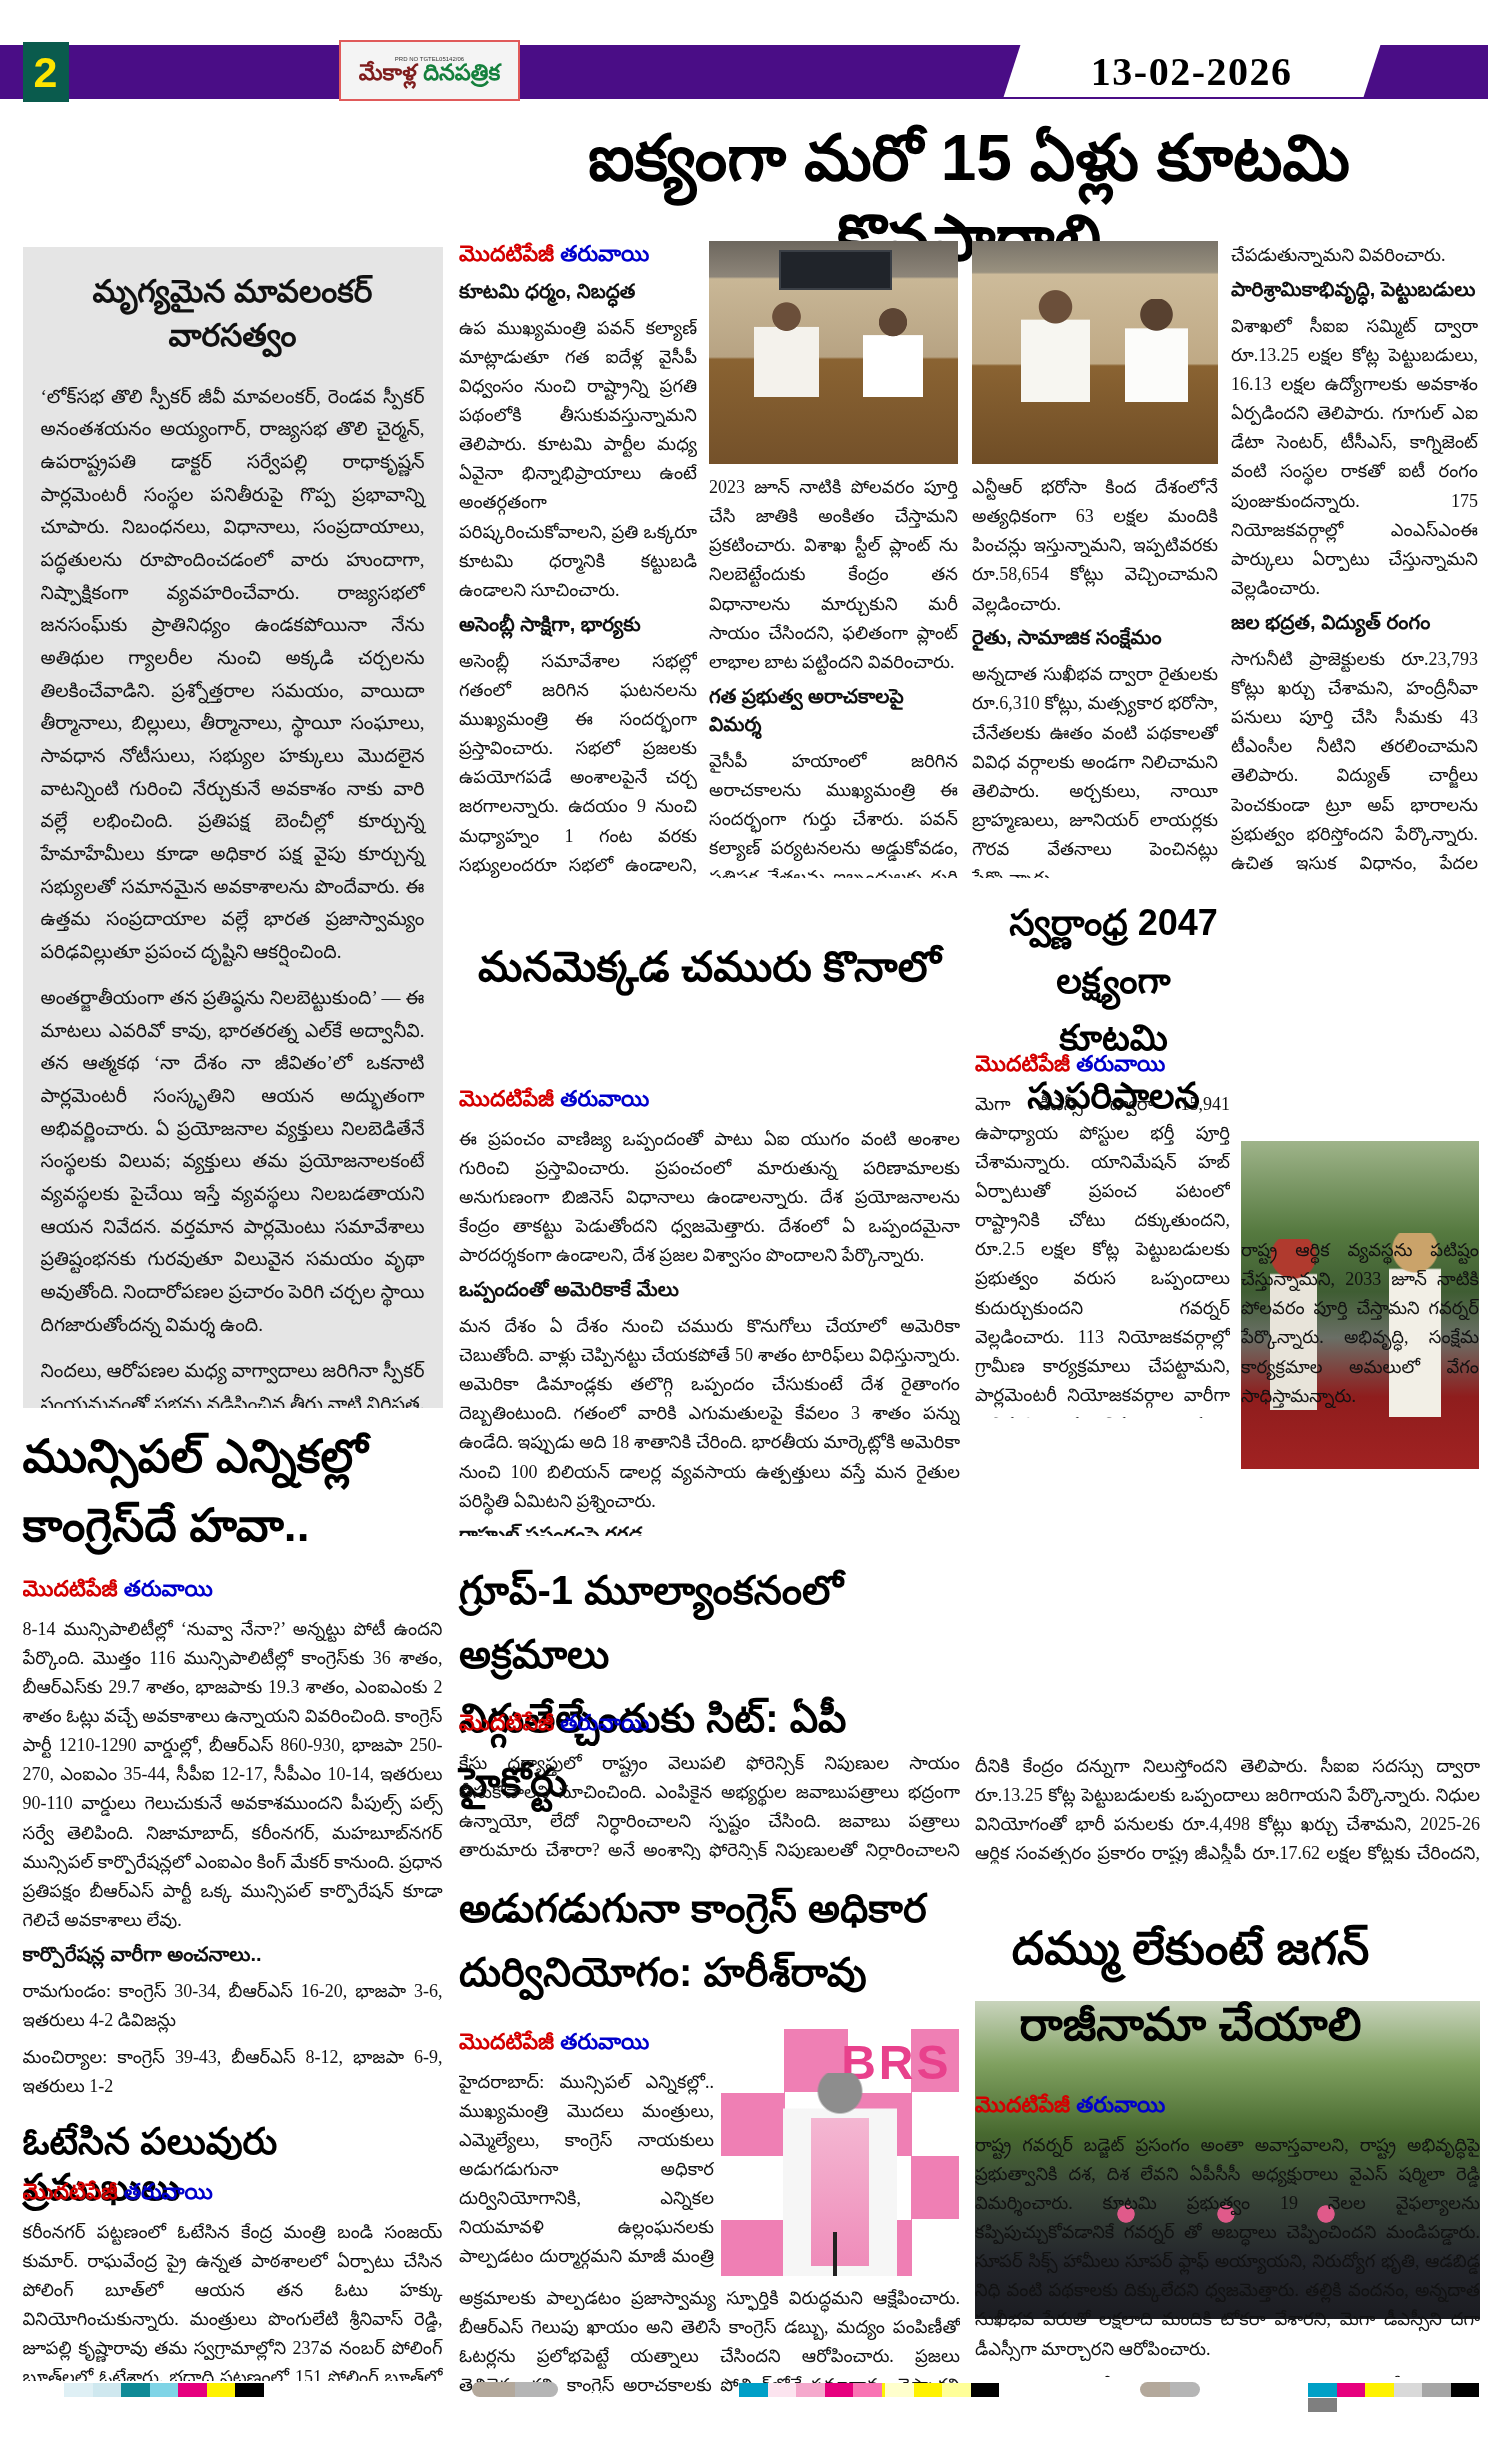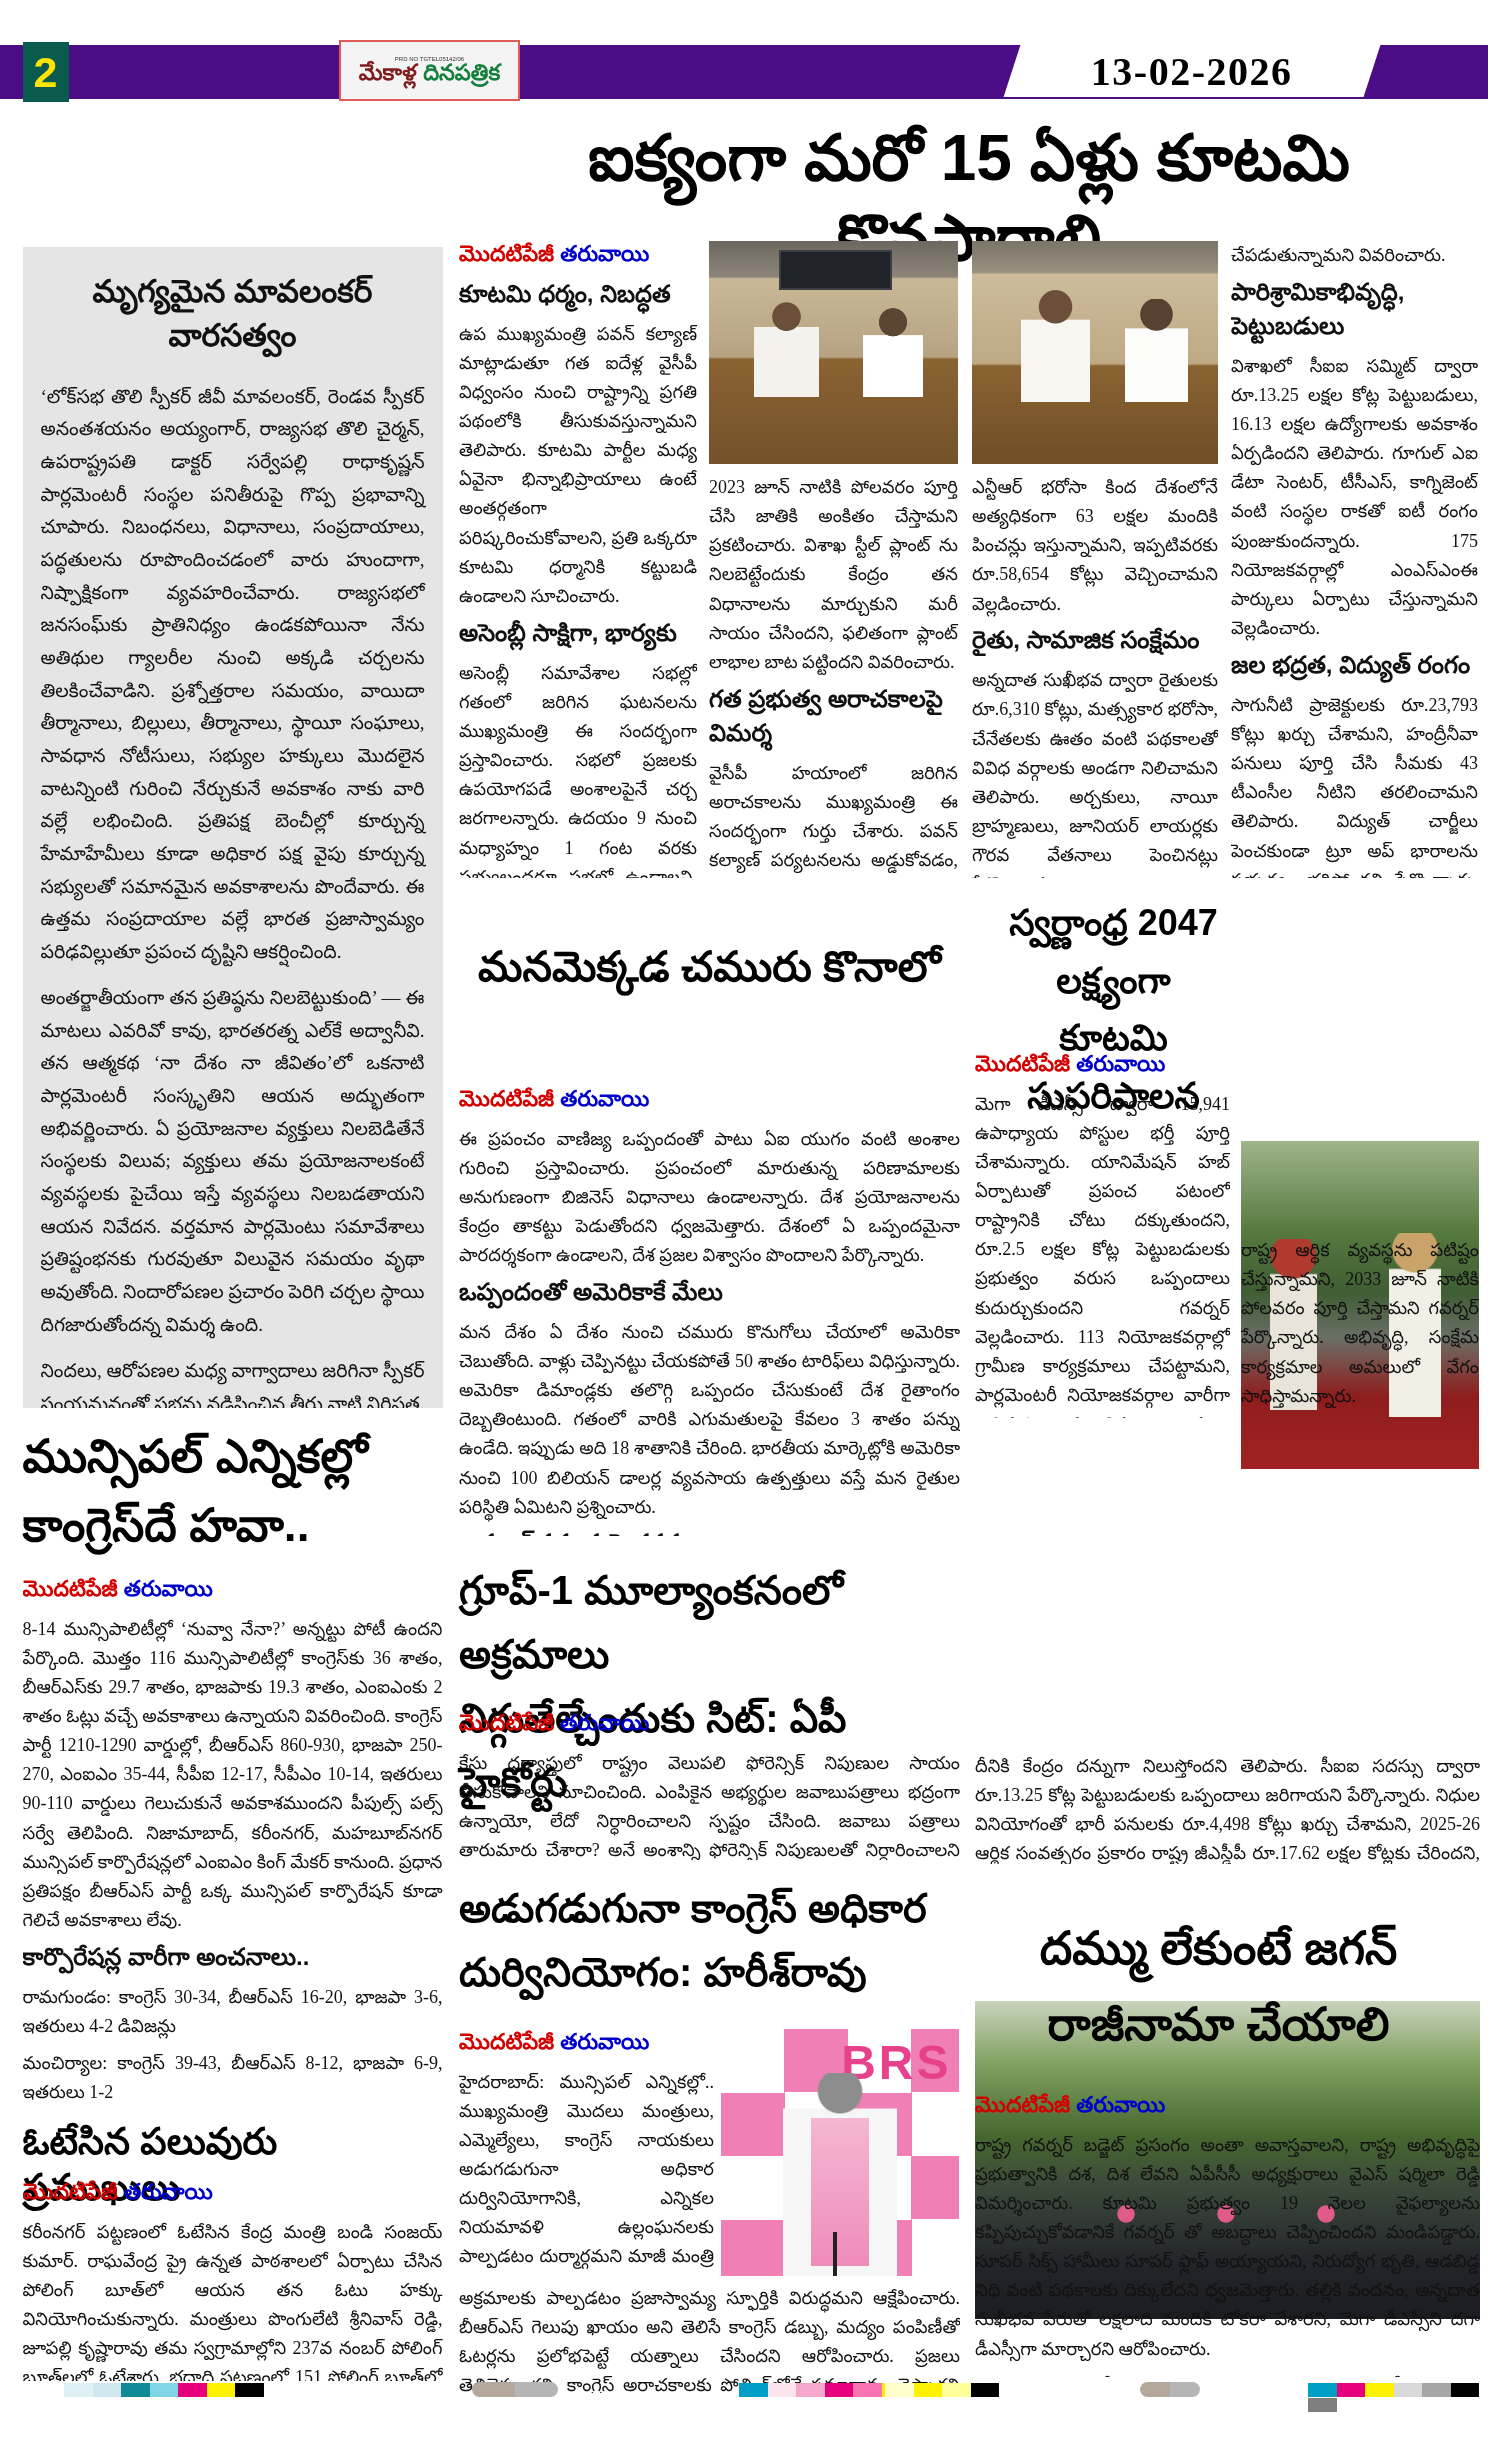--- a/index.html
+++ b/index.html
@@ -26,21 +26,21 @@
            display:flex;align-items:center;justify-content:center;font-style:italic;}
   .edbox{left:22.5px;top:247px;width:420px;height:1161px;background:#e5e5e5;box-sizing:border-box;
          padding:26px 18px;overflow:hidden;}
   .edtitle{font-family:"Liberation Sans",sans-serif;font-weight:bold;font-size:31.5px;text-align:center;
            margin:0 0 19.5px 0;}
   .edbody p{font-size:19px;line-height:1.72;text-align:justify;margin:0 0 13.5px 0;}
   
   .tag{font-family:"Liberation Sans",sans-serif;font-weight:bold;font-size:22px;margin:0 0 7.5px 0;}
   .tag .r{color:#d40000;} .tag .b{color:#0000cc;}
   .col p{font-size:18px;line-height:1.62;text-align:justify;margin:0 0 7.5px 0;}
-  .col h4{font-family:"Liberation Sans",sans-serif;font-size:24px;margin:4.5px 0 6px 0;}
+  .col h4{font-family:"Liberation Sans",sans-serif;font-size:20px;margin:4.5px 0 6px 0;}
   .hl{font-family:"Liberation Sans",sans-serif;font-weight:bold;color:#000;text-align:center;line-height:1.25;}
   .photo{position:relative;overflow:hidden;}
   
   .ph-meet1{background:linear-gradient(180deg,#6d675e 0%,#8d8579 16%,#c9b796 17%,#b7a383 52%,#8a6332 53%,#74512a 100%);}
   .ph-meet1:before{content:"";position:absolute;left:18%;top:26%;width:26%;height:44%;
      background:radial-gradient(circle at 50% 18%,#6b4f3a 0 16%,transparent 17%),linear-gradient(180deg,transparent 28%,#f4f2ec 29%);}
   .ph-meet1:after{content:"";position:absolute;right:14%;top:30%;width:24%;height:40%;
      background:radial-gradient(circle at 50% 16%,#5d4534 0 17%,transparent 18%),linear-gradient(180deg,transparent 30%,#ffffff 31%);}
   .scrn{position:absolute;left:28%;top:4%;width:44%;height:16%;background:#20242a;border:2.2px solid #3a3f46;}
   .ph-meet2{background:linear-gradient(180deg,#7a746a 0%,#99917f 14%,#cdbb9a 15%,#bfa985 55%,#8a6332 56%,#6f4d26 100%);}
@@ -181,21 +181,21 @@
     <p>మెగా డీఎస్సీ ద్వారా 15,941 ఉపాధ్యాయ పోస్టుల భర్తీ పూర్తి చేశామన్నారు. యానిమేషన్ హబ్ ఏర్పాటుతో ప్రపంచ పటంలో రాష్ట్రానికి చోటు దక్కుతుందని, రూ.2.5 లక్షల కోట్ల పెట్టుబడులకు ప్రభుత్వం వరుస ఒప్పందాలు కుదుర్చుకుందని గవర్నర్ వెల్లడించారు. 113 నియోజకవర్గాల్లో గ్రామీణ కార్యక్రమాలు చేపట్టామని, పార్లమెంటరీ నియోజకవర్గాల వారీగా అభివృద్ధి ప్రణాళికలు అమలు చేస్తున్నామని, వెనుకబడిన వర్గాలకు న్యాయం చేశామని తెలిపారు.</p>
   </div>
   <div class="abs col" style="left:1241px;top:1236px;width:238px;height:183px;overflow:hidden;">
     <p>రాష్ట్ర ఆర్థిక వ్యవస్థను పటిష్టం చేస్తున్నామని, 2033 జూన్ నాటికి పోలవరం పూర్తి చేస్తామని గవర్నర్ పేర్కొన్నారు. అభివృద్ధి, సంక్షేమ కార్యక్రమాల అమలులో వేగం సాధిస్తామన్నారు.</p>
   </div>
   <div class="abs photo ph-grp" style="left:975px;top:1426px;width:505px;height:318px;"></div>
   <div class="abs col" style="left:975px;top:1752px;width:505px;height:112px;overflow:hidden;">
     <p>దీనికి కేంద్రం దన్నుగా నిలుస్తోందని తెలిపారు. సీఐఐ సదస్సు ద్వారా రూ.13.25 కోట్ల పెట్టుబడులకు ఒప్పందాలు జరిగాయని పేర్కొన్నారు. నిధుల వినియోగంతో భారీ పనులకు రూ.4,498 కోట్లు ఖర్చు చేశామని, 2025-26 ఆర్థిక సంవత్సరం ప్రకారం రాష్ట్ర జీఎస్డీపీ రూ.17.62 లక్షల కోట్లకు చేరిందని, సుపరిపాలనతో హ్యాపీ ఆంధ్రప్రదేశ్ లక్ష్యంగా ప్రభుత్వం పనిచేస్తోందని పేర్కొన్నారు.</p>
   </div>
 
-  <div class="abs hl" style="left:966px;top:1911px;width:505px;font-size:46px;line-height:1.65;text-align:center;">
+  <div class="abs hl" style="left:938px;top:1911px;width:505px;font-size:46px;line-height:1.65;text-align:center;">
     <div>దమ్ము లేకుంటే జగన్</div>
     <div>రాజీనామా చేయాలి</div>
   </div>
   <div class="abs col" style="left:975px;top:2092px;width:505px;height:285px;overflow:hidden;">
     <div class="tag"><span class="r">మొదటిపేజీ</span> <span class="b">తరువాయి</span></div>
     <p>రాష్ట్ర గవర్నర్ బడ్జెట్ ప్రసంగం అంతా అవాస్తవాలని, రాష్ట్ర అభివృద్ధిపై ప్రభుత్వానికి దశ, దిశ లేవని ఏపీసీసీ అధ్యక్షురాలు వైఎస్ షర్మిలా రెడ్డి విమర్శించారు. కూటమి ప్రభుత్వం 19 నెలల వైఫల్యాలను కప్పిపుచ్చుకోవడానికే గవర్నర్ తో అబద్ధాలు చెప్పించిందని మండిపడ్డారు. సూపర్ సిక్స్ హామీలు సూపర్ ఫ్లాఫ్ అయ్యాయని, నిరుద్యోగ భృతి, ఆడబిడ్డ నిధి వంటి పథకాలకు దిక్కులేదని ధ్వజమెత్తారు. తల్లికి వందనం, అన్నదాత సుఖీభవ పేరుతో లక్షలాది మందికి టోకరా వేశారని, మెగా డీఎస్సీని దగా డీఎస్సీగా మార్చారని ఆరోపించారు.</p>
     <p>పెట్టుబడులు, ఉద్యోగాల కల్పనపై ప్రభుత్వం చెబుతున్నవన్నీ అభూత కల్పనలని షర్మిల పేర్కొన్నారు. ఆరోగ్యశ్రీని నిర్వీర్యం చేశారని, పోలవరం ఎత్తు తగ్గించి రాష్ట్ర జీవనాడిని దెబ్బతీశారని విమర్శించారు. విద్యుత్ భారం మోపి మళ్లీ తగ్గించామని చెప్పడం సిగ్గుచేటన్నారు. ఉపాధి హామీ పథకాన్ని కాదని కొత్త పథకాలతో గొప్పలు చెప్పుకోవడం మూర్ఖత్వమన్నారు. ప్రభుత్వ వైఫల్యాలను నిలదీయకుండా ప్రతిపక్ష హోదా కోసం వైసీపీ సభకు వెళ్లకపోవడం దారుణమన్నారు. ప్రజల కోసం పోరాడే ధైర్యం లేకుంటే జగన్ తన ఎమ్మెల్యేలతో కలిసి రాజీనామా చేయాలని డిమాండ్ చేశారు.</p>
   </div>
 
   <div class="abs hl" style="left:22.5px;top:1422px;width:420px;font-size:46px;line-height:1.5;text-align:left;">

